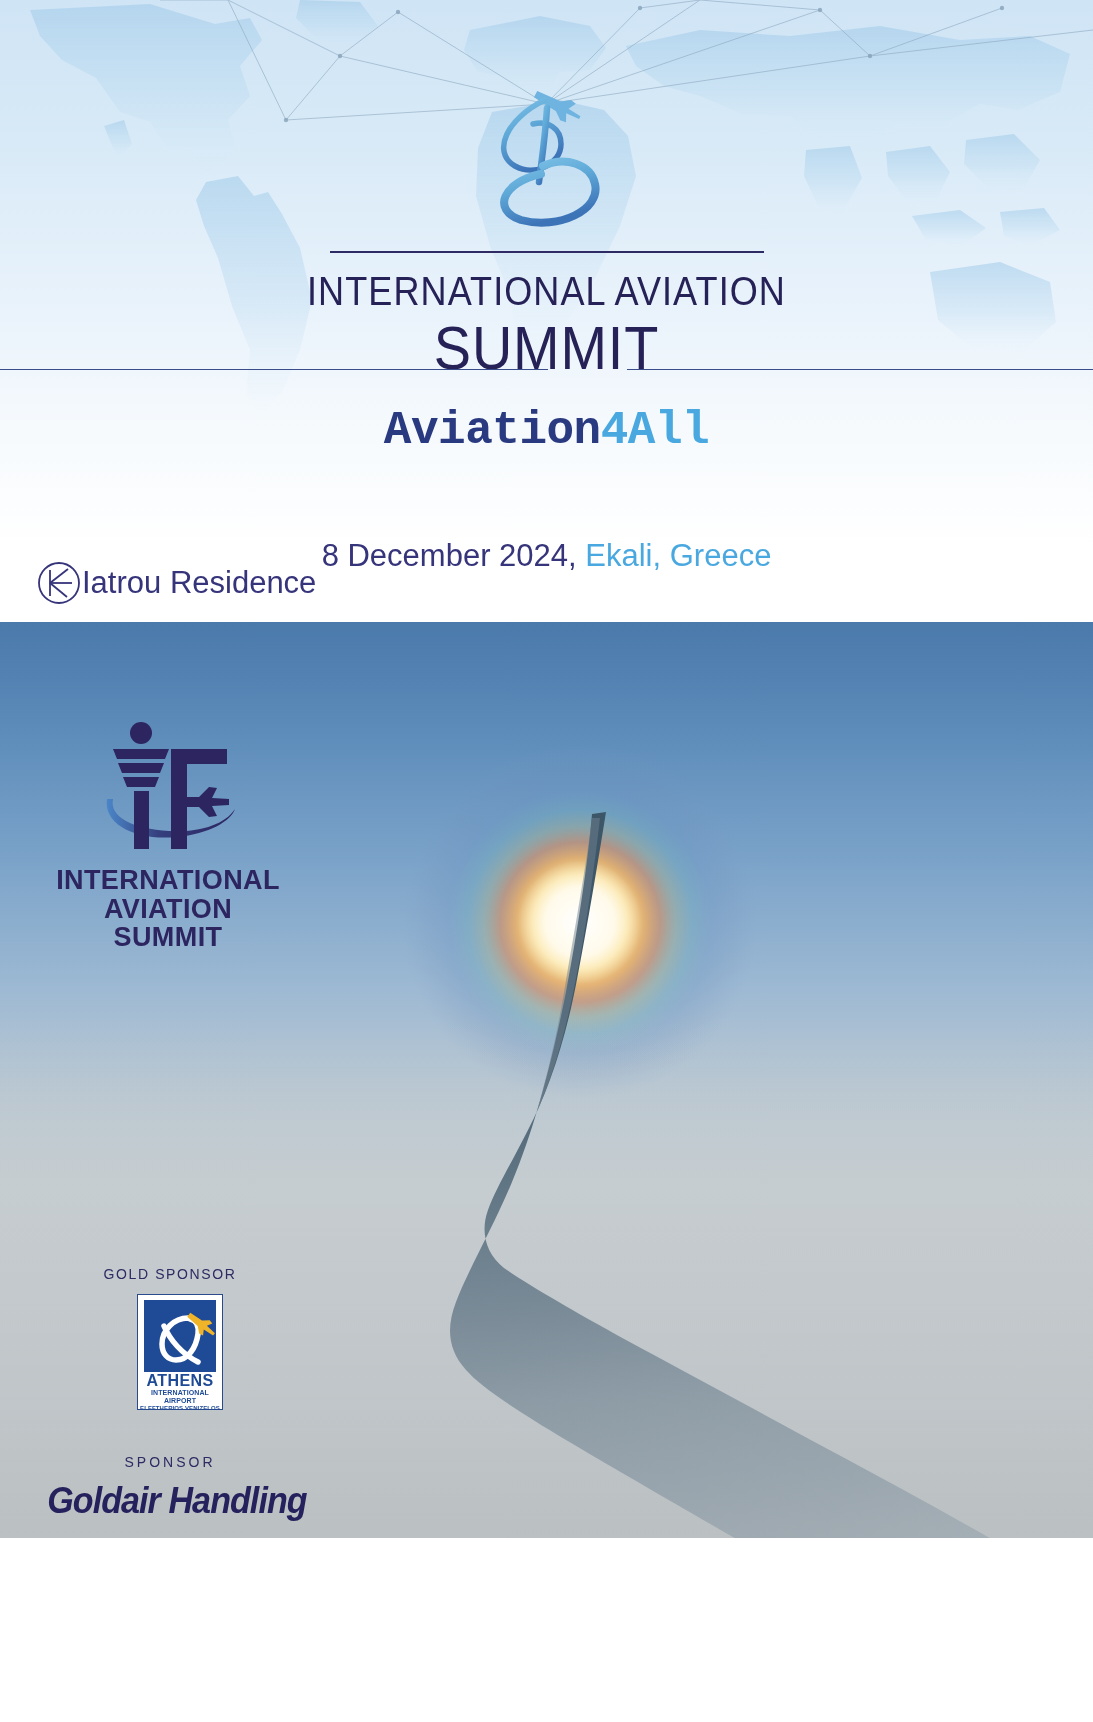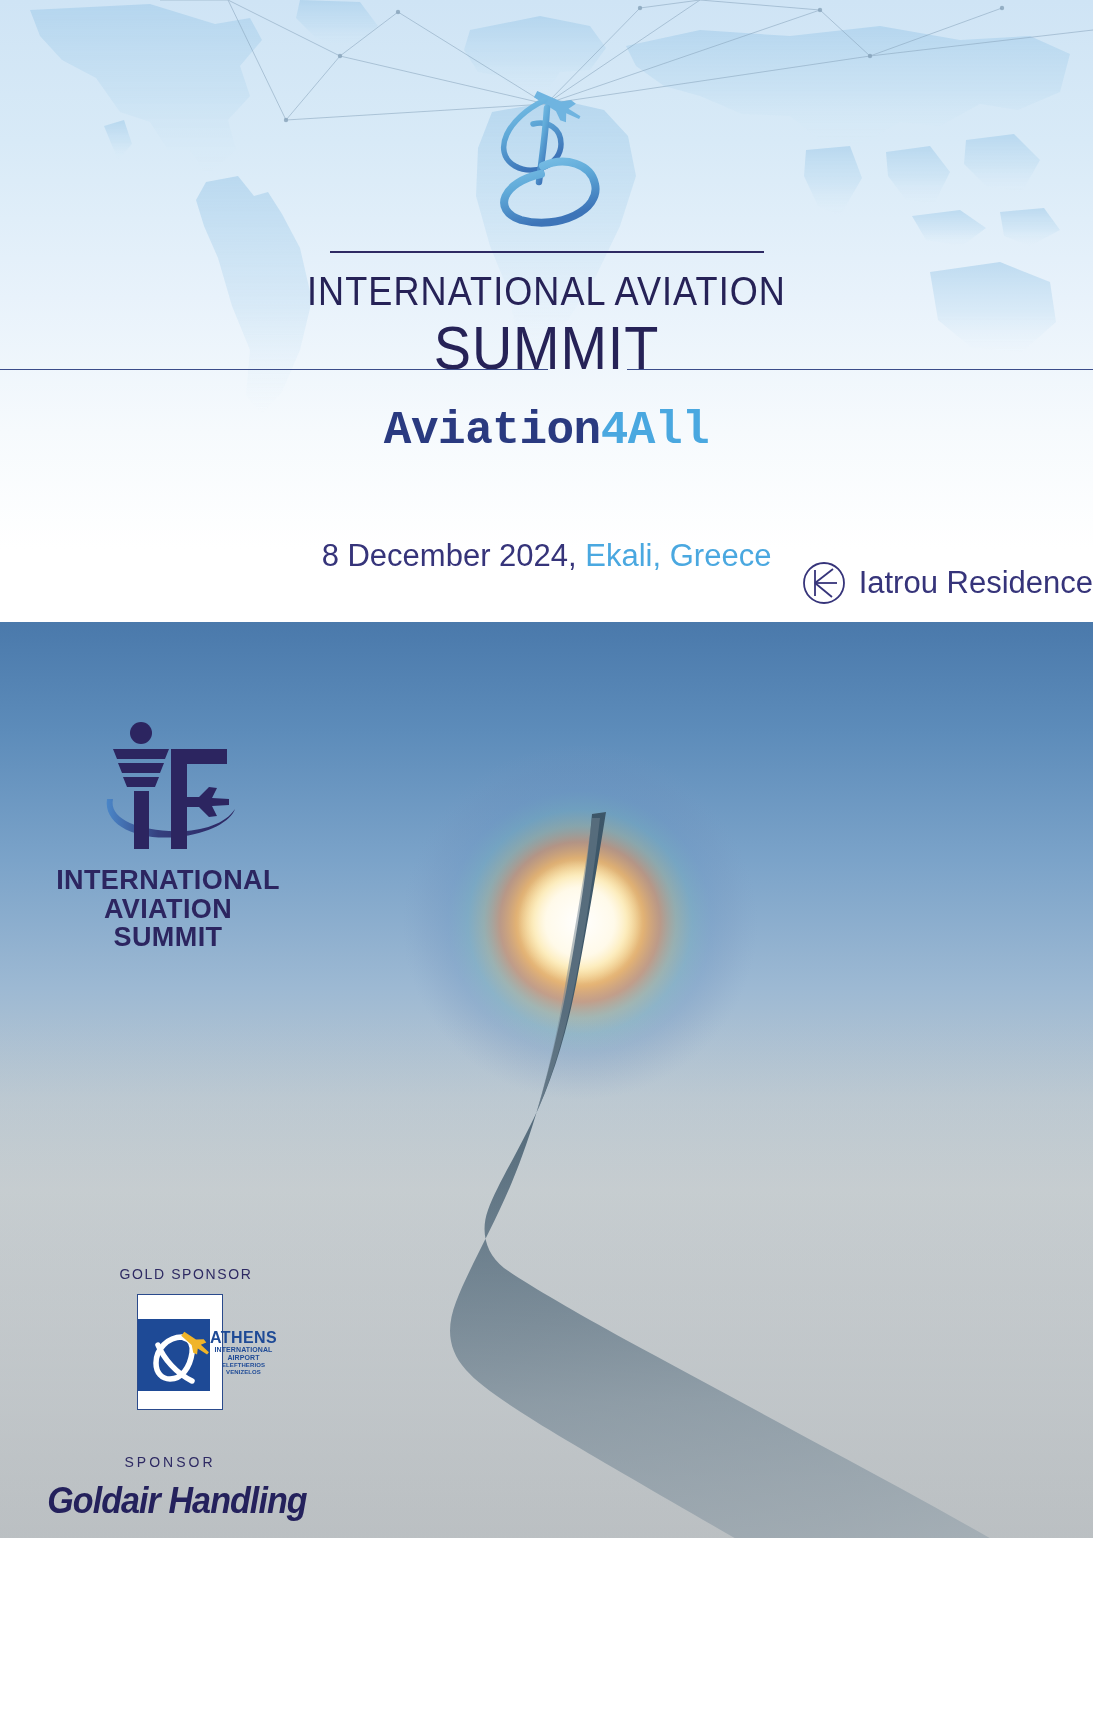--- a/index.html
+++ b/index.html
@@ -54,21 +54,21 @@
 
   .t-date {
     position:absolute; left:0; right:0; top:500px; text-align:center;
     font-size:31px; font-weight:400; white-space:nowrap;margin-top:38px;
   }
   .t-date .dark { color:#36347a; }
   .t-date .light { color:#4aa8e0; }
 
   .venue-row {
     position:absolute; left:0; right:0; top:560px;
-    display:flex; align-items:center; justify-content:flex-end; gap:12px;padding-left:36px;
+    display:flex; align-items:center; justify-content:flex-start; padding-left:36px;
   }
   .venue-icon { width:46px; height:46px; flex:0 0 auto; }
   .venue-name { font-size:31px; color:#36347a; white-space:nowrap; }
 
   
   .photo {
     position:absolute; left:0; top:622px; width:1093px; height:916px;
     overflow:hidden;
     background:linear-gradient(to bottom,
       #4a79ab 0%, #5d8cba 12%, #7ba3c9 26%, #9db9d3 40%,
@@ -81,28 +81,28 @@
   .iaf { position:absolute; left:48px; top:95px; width:240px; text-align:center; }
   .iaf-mark { width:150px; height:145px; display:block; margin:0 auto; }
   .iaf-word {
     font-family:"Liberation Sans Narrow","Liberation Sans", sans-serif;
     font-size:27px; font-weight:bold; line-height:1.06; color:#2c2560;
     letter-spacing:.4px; margin-top:4px;
   }
 
   
   .gold-label {
-    position:absolute; left:96px; top:644px; width:180px; text-align:center;
+    position:absolute; left:80px; top:644px; width:180px; text-align:center;
     font-family:"Liberation Sans Narrow","Liberation Sans", sans-serif;
     font-size:14px; font-weight:500; letter-spacing:1.6px; color:#2e2a63;
   }
   .aia-logo {
     position:absolute; left:137px; top:672px; width:86px; height:116px;
     background:#ffffff; border:1.5px solid #2a4a8c;
-    display:flex; flex-direction:row; align-items:center;
+    display:flex; flex-direction:column; align-items:center;
   }
   .aia-square { width:72px; height:72px; margin-top:5px; position:relative; }
   .aia-text { width:100%; text-align:center; margin-top:1px; }
   .aia-athens {
     font-family:"Liberation Sans Narrow","Liberation Sans", sans-serif;
     font-size:16px; font-weight:bold; color:#1e4a96; letter-spacing:.4px; line-height:1;
   }
   .aia-sub1 {
     font-family:"Liberation Sans Narrow","Liberation Sans", sans-serif;
     font-size:7px; font-weight:bold; color:#1e4a96; letter-spacing:.1px; line-height:1.15;

